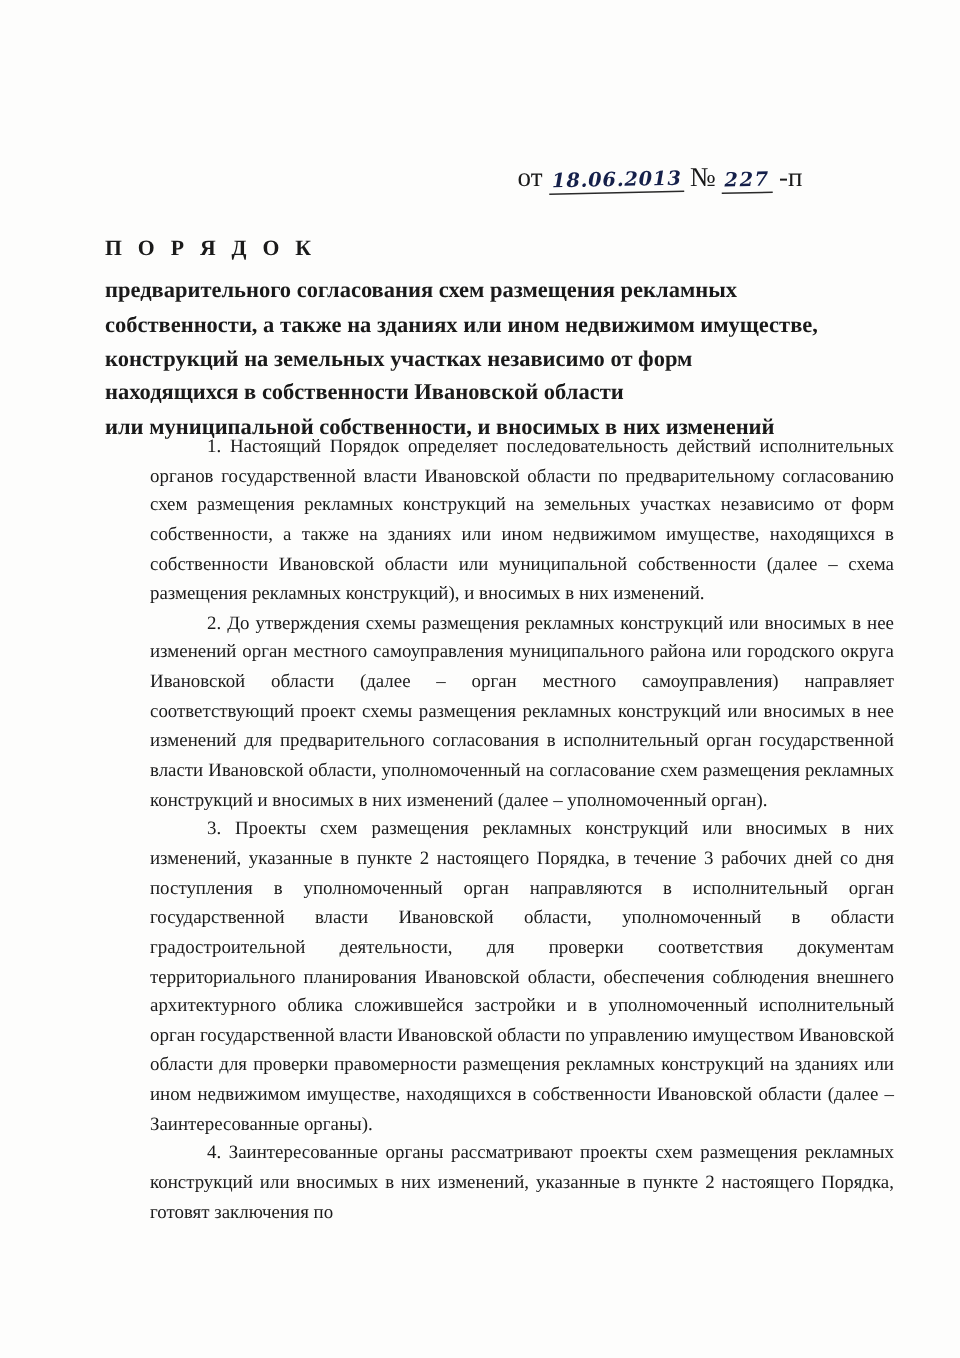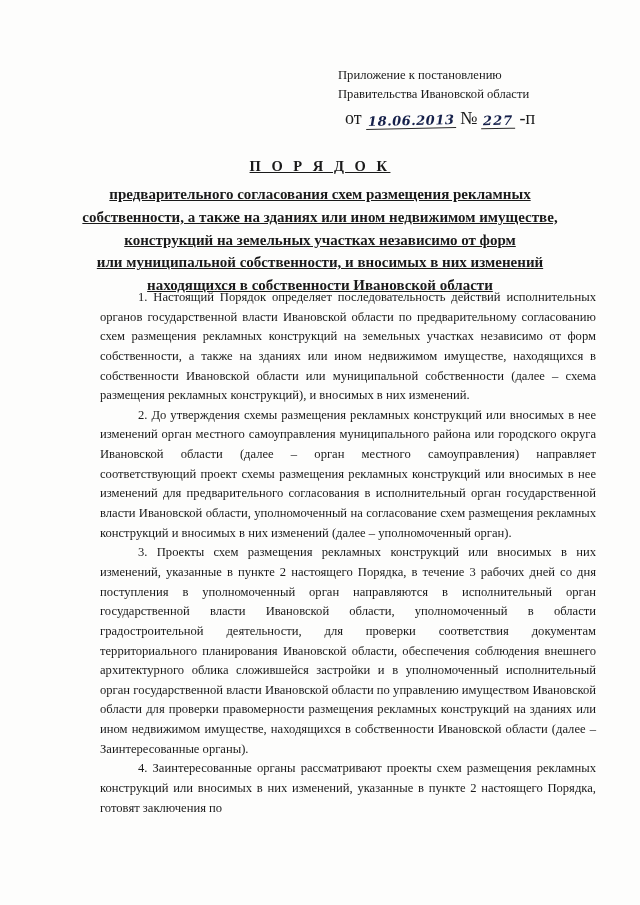--- a/index.html
+++ b/index.html
@@ -60,22 +60,20 @@
     display: inline-block;
   }
   .handwritten.num {
     letter-spacing: 1px;
   }
   .title-block {
     position: absolute;
     left: 70px;
     top: 158px;
     width: 500px;
-    text-align: center;
-    text-decoration: underline;
   }
   .doc-title {
     font-size: 14.5px;
     font-weight: bold;
     letter-spacing: 3.5px;
     margin-bottom: 8px;
   }
   .doc-subtitle {
     font-size: 15px;
     font-weight: bold;
@@ -99,41 +97,37 @@
   }
   .para.justify-all {
     text-align: justify;
   }
 </style>
 </head>
 <body>
 
 <div class="page">
 
-  <div class="header-block">
-    <div>Приложение к постановлению</div>
-    <div>Правительства Ивановской области</div>
-  </div>
 
   <div class="approval-line">
     <span class="lbl">от</span>
     <span class="handwritten">18.06.2013</span>
     <span class="lbl">№</span>
     <span class="handwritten num">227</span>
     <span class="lbl">-п</span>
   </div>
 
   <div class="title-block">
     <div class="doc-title">П О Р Я Д О К</div>
     <div class="doc-subtitle">
       <div>предварительного согласования схем размещения рекламных</div>
       <div>собственности, а также на зданиях или ином недвижимом имуществе,</div>
       <div>конструкций на земельных участках независимо от форм</div>
+      <div>находящихся в собственности Ивановской области</div>
       <div>или муниципальной собственности, и вносимых в них изменений</div>
-      <div>находящихся в собственности Ивановской области</div>
     </div>
   </div>
 
   <div class="body-text">
     <p class="para justify-all">1. Настоящий Порядок определяет последовательность действий исполнительных органов государственной власти Ивановской области по предварительному согласованию схем размещения рекламных конструкций на земельных участках независимо от форм собственности, а также на зданиях или ином недвижимом имуществе, находящихся в собственности Ивановской области или муниципальной собственности (далее – схема размещения рекламных конструкций), и вносимых в них изменений.</p>
     <p class="para justify-all">2. До утверждения схемы размещения рекламных конструкций или вносимых в нее изменений орган местного самоуправления муниципального района или городского округа Ивановской области (далее – орган местного самоуправления) направляет соответствующий проект схемы размещения рекламных конструкций или вносимых в нее изменений для предварительного согласования в исполнительный орган государственной власти Ивановской области, уполномоченный на согласование схем размещения рекламных конструкций и вносимых в них изменений (далее – уполномоченный орган).</p>
     <p class="para justify-all">3. Проекты схем размещения рекламных конструкций или вносимых в них изменений, указанные в пункте 2 настоящего Порядка, в течение 3 рабочих дней со дня поступления в уполномоченный орган направляются в исполнительный орган государственной власти Ивановской области, уполномоченный в области градостроительной деятельности, для проверки соответствия документам территориального планирования Ивановской области, обеспечения соблюдения внешнего архитектурного облика сложившейся застройки и в уполномоченный исполнительный орган государственной власти Ивановской области по управлению имуществом Ивановской области для проверки правомерности размещения рекламных конструкций на зданиях или ином недвижимом имуществе, находящихся в собственности Ивановской области (далее – Заинтересованные органы).</p>
     <p class="para justify-all">4. Заинтересованные органы рассматривают проекты схем размещения рекламных конструкций или вносимых в них изменений, указанные в пункте 2 настоящего Порядка, готовят заключения по</p>
   </div>
 

